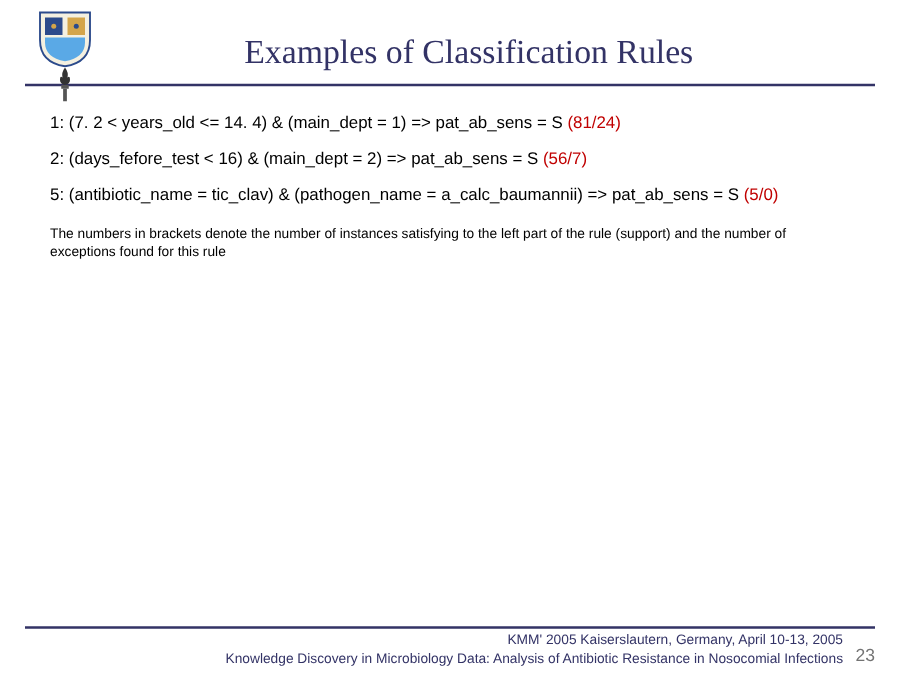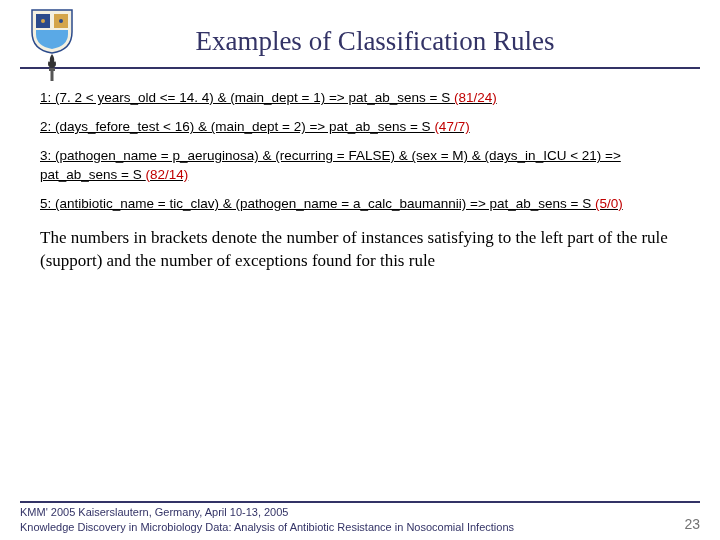--- a/index.html
+++ b/index.html
@@ -54,45 +54,44 @@
   .content {
     flex: 1;
     padding: 20px 40px 0 40px;
   }
   .rule-line {
     font-family: Verdana, Geneva, sans-serif;
     font-size: 13.5px;
     color: #000;
     line-height: 1.35;
     margin-bottom: 11px;
-    text-decoration: underline;
   }
   .rule-line .stat { color: #c00000; }
   .note {
-    font-family: Liberation Serif, serif;
-    font-size: 17px;
+    font-family: Liberation Sans, sans-serif;
+    font-size: 11px;
     color: #000;
     line-height: 1.35;
     margin-top: 14px;
   }
   .footer {
     padding: 0 20px 6px 20px;
   }
   .footer hr {
     border: none;
     border-top: 2px solid #333366;
     margin-bottom: 2px;
   }
   .footer-row {
     display: flex;
     align-items: flex-end;
     justify-content: space-between;
   }
   .footer-text {
-    text-align: left;
+    text-align: right;
     flex: 1;
     font-family: Verdana, Geneva, sans-serif;
     font-size: 11px;
     color: #333366;
     line-height: 1.3;
   }
   .footer-text .conf { font-style: normal; }
   .footer-text .sub { }
   .page-num {
     font-family: Verdana, Geneva, sans-serif;
@@ -122,22 +121,21 @@
         <rect x="7" y="16" width="6" height="3" fill="#555"></rect>
         <rect x="8.5" y="19" width="3" height="10" fill="#555"></rect>
       </svg>
     </div>
     <h1 class="title">Examples of Classification Rules</h1>
     <hr class="rule">
   </div>
 
   <div class="content">
     <p class="rule-line"><span>1: (7. 2 &lt; years_old &lt;= 14. 4) &amp; (main_dept = 1)  =&gt; pat_ab_sens = S </span><span class="stat">(81/24)</span></p>
-    <p class="rule-line"><span>2: (days_fefore_test &lt; 16) &amp; (main_dept = 2)  =&gt; pat_ab_sens = S </span><span class="stat">(47/7)</span></p>
-    <p class="rule-line"><span>3: (pathogen_name = p_aeruginosa) &amp; (recurring = FALSE) &amp; (sex = M) &amp; (days_in_ICU &lt; 21) =&gt; pat_ab_sens = S </span><span class="stat">(82/14)</span></p>
+    <p class="rule-line"><span>2: (days_fefore_test &lt; 16) &amp; (main_dept = 2)  =&gt; pat_ab_sens = S </span><span class="stat">(56/7)</span></p>
     <p class="rule-line"><span>5: (antibiotic_name = tic_clav) &amp; (pathogen_name = a_calc_baumannii) =&gt; pat_ab_sens = S </span><span class="stat">(5/0)</span></p>
     <p class="note">The numbers in brackets denote the number of instances satisfying to the left part of the rule (support) and the number of exceptions found for this rule</p>
   </div>
 
   <div class="footer">
     <hr>
     <div class="footer-row">
       <div class="footer-text">
         <div class="conf">KMM' 2005 Kaiserslautern, Germany,  April 10-13, 2005</div>
         <div class="sub">Knowledge Discovery in Microbiology Data: Analysis of Antibiotic Resistance in Nosocomial Infections</div>

